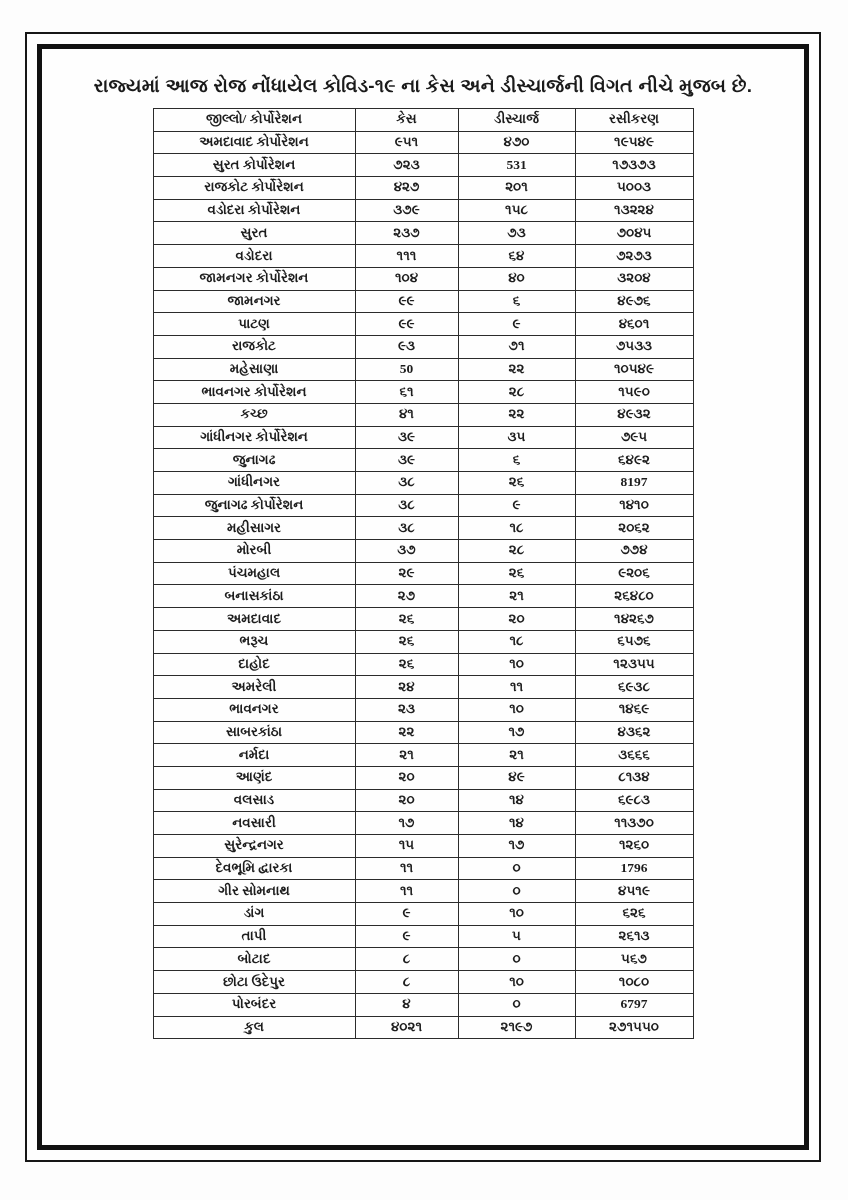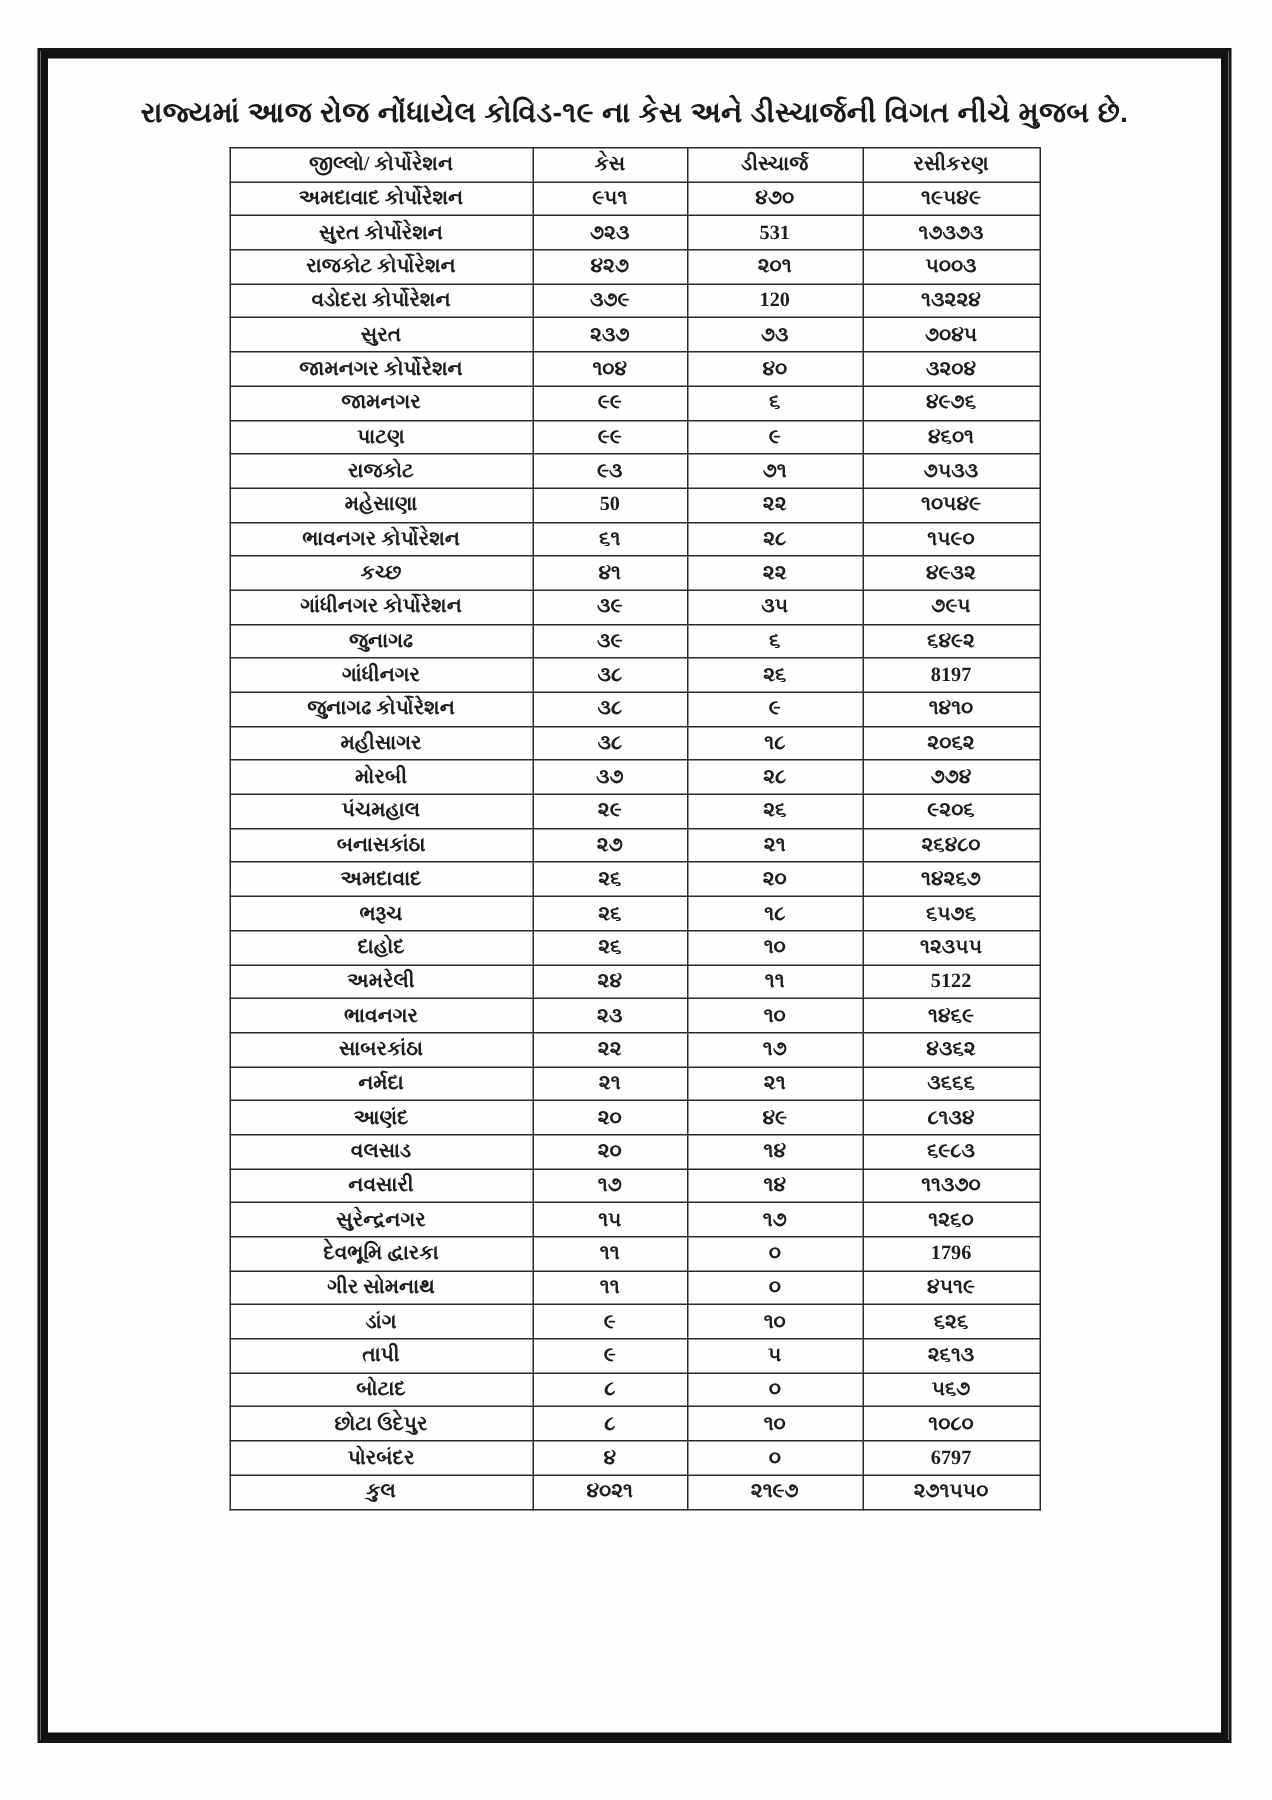--- a/index.html
+++ b/index.html
@@ -16,21 +16,21 @@
     overflow: hidden;
   }
   .frame-outer {
     position: absolute;
     left: 25px;
     top: 32px;
     width: 796px;
     height: 1130px;
     border: 2px solid #161616;
     box-sizing: border-box;
-    padding: 0;
+    padding: 10px;
     background: #fefefe;
   }
   .frame-inner {
     width: 100%;
     height: 100%;
     border: 5px solid #111111;
     box-sizing: border-box;
     background: #fefefe;
   }
   .doc-title {
@@ -106,30 +106,36 @@
             </tr>
             <tr>
               <td>રાજકોટ કોર્પોરેશન</td>
               <td>૪૨૭</td>
               <td>૨૦૧</td>
               <td>૫૦૦૩</td>
             </tr>
             <tr>
               <td>વડોદરા કોર્પોરેશન</td>
               <td>૩૭૯</td>
-              <td>120</td>
+              <td>૧૫૮</td>
               <td>૧૩૨૨૪</td>
             </tr>
             <tr>
               <td>સુરત</td>
               <td>૨૩૭</td>
               <td>૭૩</td>
               <td>૭૦૪૫</td>
             </tr>
             <tr>
+              <td>વડોદરા</td>
+              <td>૧૧૧</td>
+              <td>૬૪</td>
+              <td>૭૨૭૩</td>
+            </tr>
+            <tr>
               <td>જામનગર કોર્પોરેશન</td>
               <td>૧૦૪</td>
               <td>૪૦</td>
               <td>૩૨૦૪</td>
             </tr>
             <tr>
               <td>જામનગર</td>
               <td>૯૯</td>
               <td>૬</td>
               <td>૪૯૭૬</td>
@@ -227,21 +233,21 @@
             <tr>
               <td>દાહોદ</td>
               <td>૨૬</td>
               <td>૧૦</td>
               <td>૧૨૩૫૫</td>
             </tr>
             <tr>
               <td>અમરેલી</td>
               <td>૨૪</td>
               <td>૧૧</td>
-              <td>5122</td>
+              <td>૬૯૩૮</td>
             </tr>
             <tr>
               <td>ભાવનગર</td>
               <td>૨૩</td>
               <td>૧૦</td>
               <td>૧૪૬૯</td>
             </tr>
             <tr>
               <td>સાબરકાંઠા</td>
               <td>૨૨</td>

